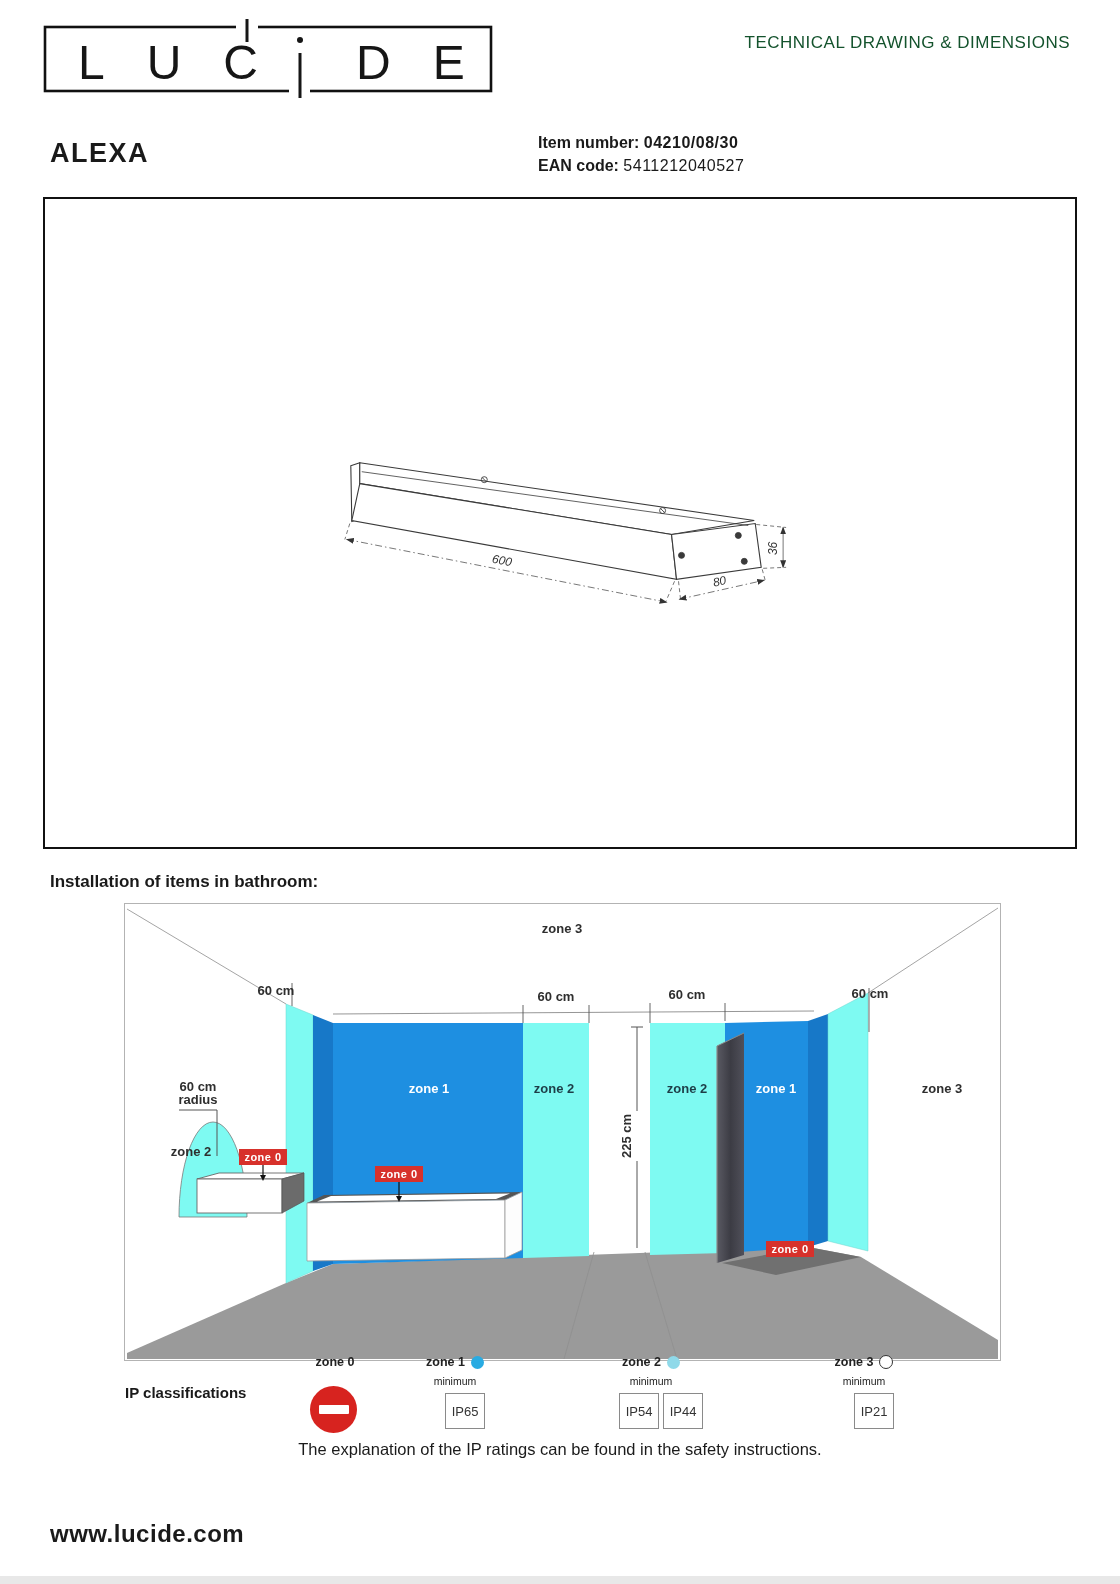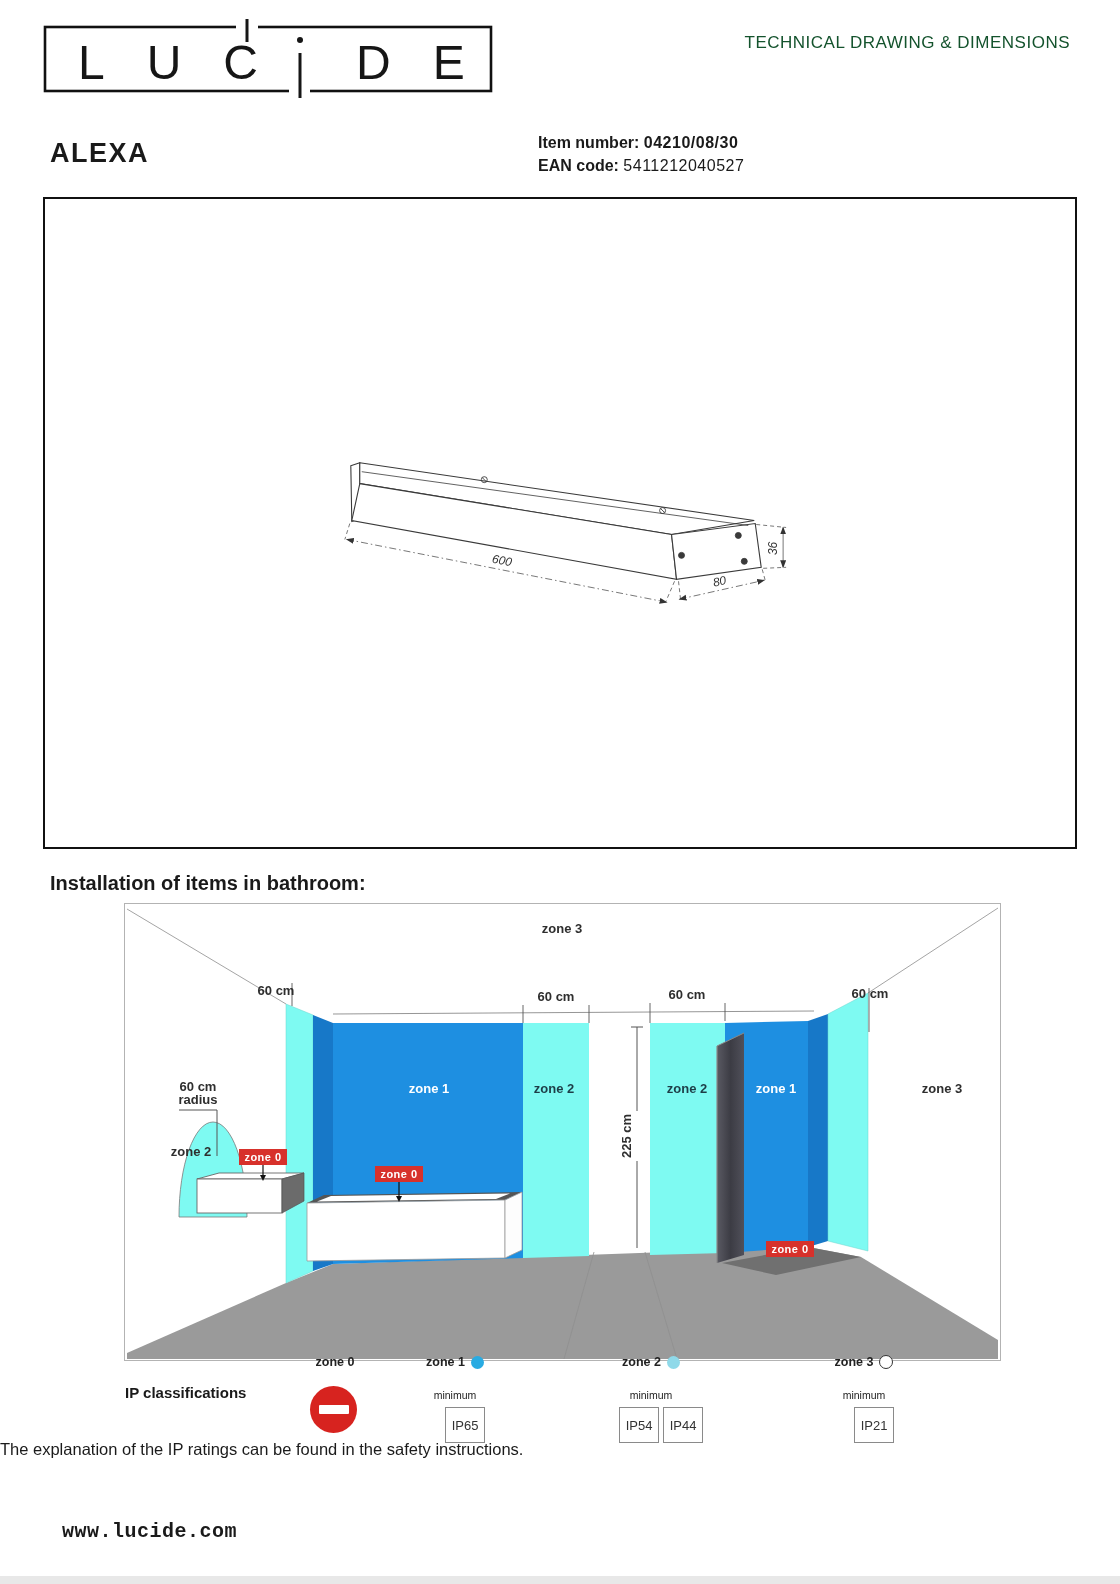--- a/index.html
+++ b/index.html
@@ -6,39 +6,39 @@
   .page{position:relative;width:1120px;height:1576px;background:#ffffff;overflow:hidden;
         font-family:"Liberation Sans", sans-serif;color:#1a1a1a;}
   .abs{position:absolute;}
   .doc-title{top:33px;right:50px;font-size:17px;letter-spacing:.5px;color:#14532d;}
   .product-name{top:138px;left:50px;font-size:27px;font-weight:bold;letter-spacing:1.5px;}
   .codes{top:131px;left:538px;font-size:16px;line-height:23px;}
   .codes .lbl{font-weight:bold;}
   .codes .val{font-weight:bold;letter-spacing:.5px;}
   .codes .val2{font-weight:normal;letter-spacing:.5px;}
   .draw-box{top:197px;left:43px;width:1030px;height:648px;border:2px solid #111;}
-  .section-heading{top:872px;left:50px;font-size:20px;font-weight:bold;}
+  .section-heading{top:872px;left:50px;font-size:17px;font-weight:bold;}
   .bath-wrap{top:903px;left:124px;}
   .ip-title{top:1384px;left:125px;font-size:15px;font-weight:bold;}
   .ip-group{display:flex;flex-direction:column;align-items:center;}
   .ip-name-row{display:flex;align-items:center;gap:6px;font-size:12.5px;font-weight:bold;color:#222;}
-  .ip-min{font-size:10.5px;color:#222;margin-top:20px;}
+  .ip-min{font-size:10.5px;color:#222;margin-top:6px;}
   .ip-boxes{display:flex;gap:4px;margin-top:6px;padding-left:20px;}
   .ip-box{width:38px;height:34px;border:1.5px solid #8a8a8a;display:flex;align-items:center;
           justify-content:center;font-size:13px;color:#333;background:#fff;}
   .dot{width:13px;height:13px;border-radius:50%;display:inline-block;}
   .dot-blue{background:#29abe2;}
   .dot-cyan{background:#8fd9e9;}
   .dot-open{background:#fff;border:1.6px solid #333;width:12px;height:12px;}
   .prohibit{top:1386px;left:310px;width:47px;height:47px;border-radius:50%;background:#d7231f;
             display:flex;align-items:center;justify-content:center;}
   .prohibit-bar{width:30px;height:9px;background:#fff;border-radius:1px;}
-  .caption{top:1440px;left:0;width:1120px;text-align:left;font-size:16.5px;color:#1b1b1b;}
+  .caption{top:1440px;left:0;width:1120px;text-align:center;font-size:16.5px;color:#1b1b1b;}
   .footer-line{top:1498px;left:50px;font-size:19px;font-weight:bold;}
-  .footer-url{top:1520px;left:62px;font-size:20px;font-weight:bold;letter-spacing:.5px;font-family:Liberation Mono, monospace;}
+  .footer-url{top:1520px;left:50px;font-size:24px;font-weight:bold;letter-spacing:.5px;}
   svg text{font-family:"Liberation Sans", sans-serif;}
   .bath-label{font-size:13px;font-weight:bold;fill:#2e2e2e;}
   .bath-label-w{font-size:13px;font-weight:bold;fill:#ffffff;}
   .bath-label-d{font-size:13px;font-weight:bold;fill:#1d3d47;}
   .badge-txt{font-size:11px;font-weight:bold;fill:#ffffff;letter-spacing:.5px;}
   .dim-txt{font-size:12px;font-style:italic;fill:#333;}
 </style>
 </head>
 <body>
 

